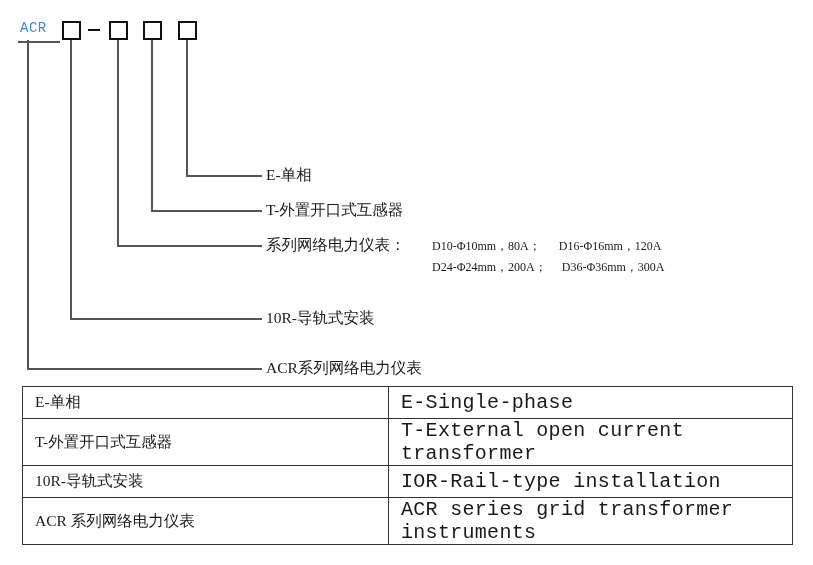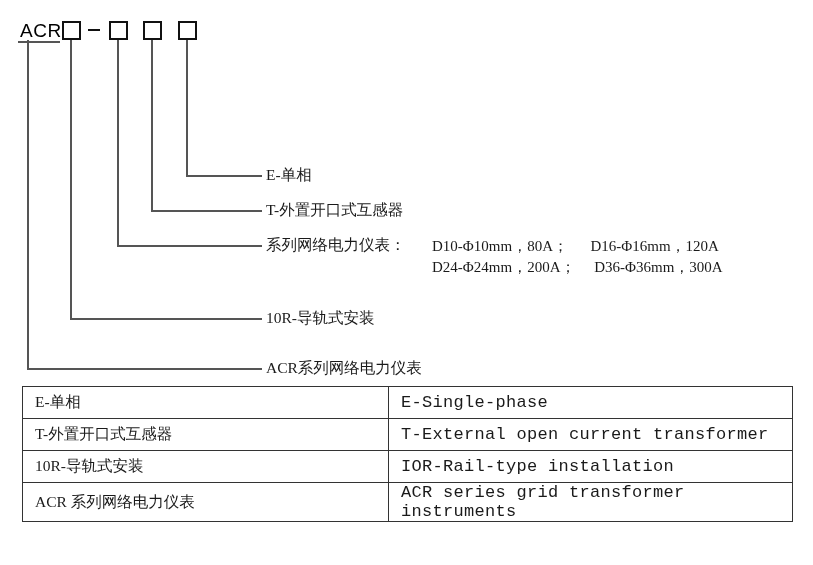--- a/index.html
+++ b/index.html
@@ -19,24 +19,24 @@
   
   #model-code {
     position: absolute;
     left: 0;
     top: 0;
     width: 813px;
     height: 60px;
   }
   .code-prefix {
     position: absolute;
-    font-family: Liberation Sans, sans-serif;
-    font-size: 19px;
+    font-family: Liberation Mono, monospace;
+    font-size: 14px;
     letter-spacing: 0.5px;
-    color: #000000;
+    color: #3b82f6;
     white-space: nowrap;
   }
   .code-underline {
     position: absolute;
     height: 2px;
     background: #555;
   }
   .code-box {
     position: absolute;
     box-sizing: border-box;
@@ -69,21 +69,21 @@
     color: #1a1a1a;
     white-space: nowrap;
     line-height: 20px;
   }
   .leader-label.cjk {
     font-family: "Liberation Serif", "DejaVu Serif", serif;
   }
   .spec-line {
     position: absolute;
     font-family: "Liberation Serif", serif;
-    font-size: 15px;
+    font-size: 12px;
     color: #1a1a1a;
     white-space: pre;
     line-height: 21px;
   }
 
   
   #legend-table {
     position: absolute;
     left: 22px;
     top: 386px;
@@ -98,21 +98,21 @@
     vertical-align: middle;
   }
   #legend-table td.cn {
     width: 353px;
     font-family: "Liberation Serif", "DejaVu Serif", serif;
     font-size: 15.5px;
     color: #1a1a1a;
   }
   #legend-table td.en {
     font-family: "Liberation Mono", "DejaVu Sans Mono", monospace;
-    font-size: 17px;
+    font-size: 20px;
     letter-spacing: 0.3px;
     color: #1a1a1a;
   }
 </style>
 </head>
 <body>
 
 <div id="model-code">
 
   <span class="code-prefix" style="left:20px; top:20px;">ACR</span>

